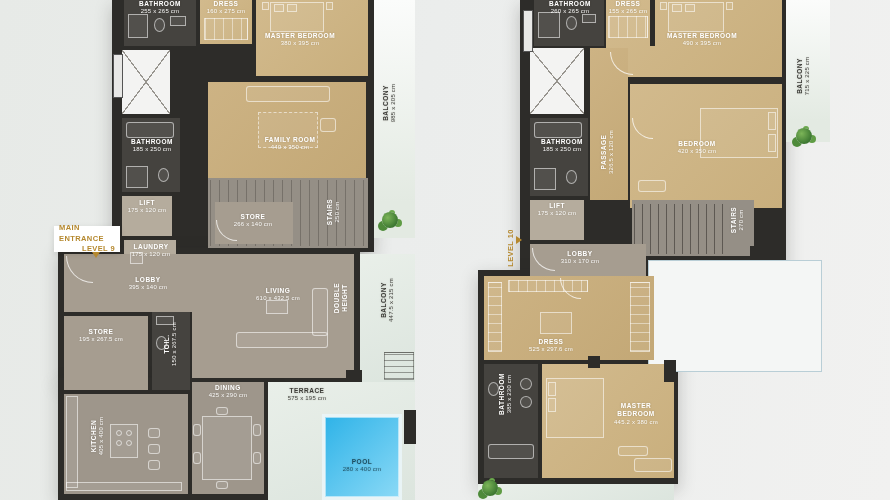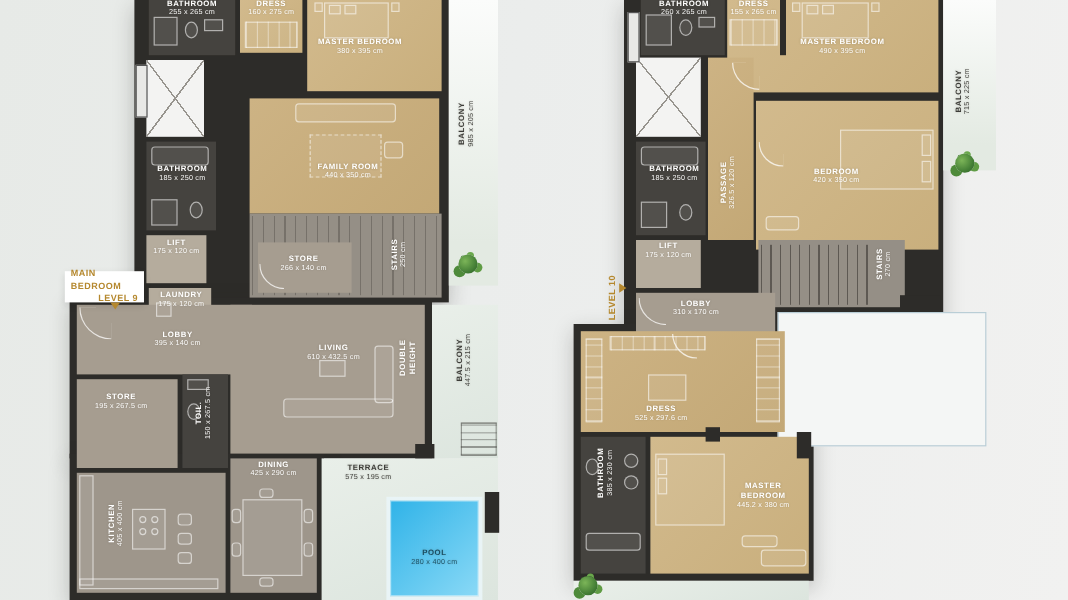--- a/index.html
+++ b/index.html
@@ -213,21 +213,21 @@
   <div class="hlbl" style="left:307px;top:395px;">
     <div class="rn" style="color:#3c3c38;">TERRACE</div>
       <div class="rd" style="color:#3c3c38;">575 x 195 cm</div>
     </div>
   <div class="hlbl" style="left:362px;top:466px;">
     <div class="rn" style="color:#1d4f63;">POOL</div>
       <div class="rd" style="color:#1d4f63;">280 x 400 cm</div>
     </div>
 
   <div class="entr" style="left:54px;top:226px;width:66px;height:26px;">
-    <div class="g1">MAIN BEDROOM</div>
+    <div class="g1">MAIN ENTRANCE</div>
     <div class="g1">LEVEL 9</div>
   </div>
   <div class="arrd" style="left:92px;top:252px;"></div>
 
   <div class="plant" style="left:382px;top:212px;"></div>
 
   <div class="wall" style="left:520px;top:0;width:266px;height:282px;"></div>
   <div class="wall" style="left:478px;top:270px;width:200px;height:214px;"></div>
 
   <div class="room pale" style="left:786px;top:0;width:44px;height:142px;"></div>

